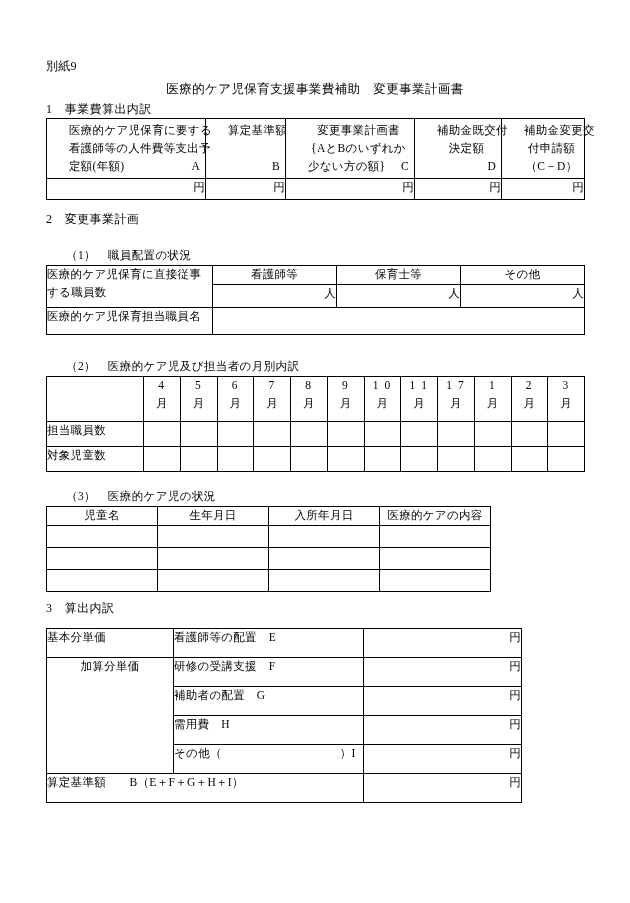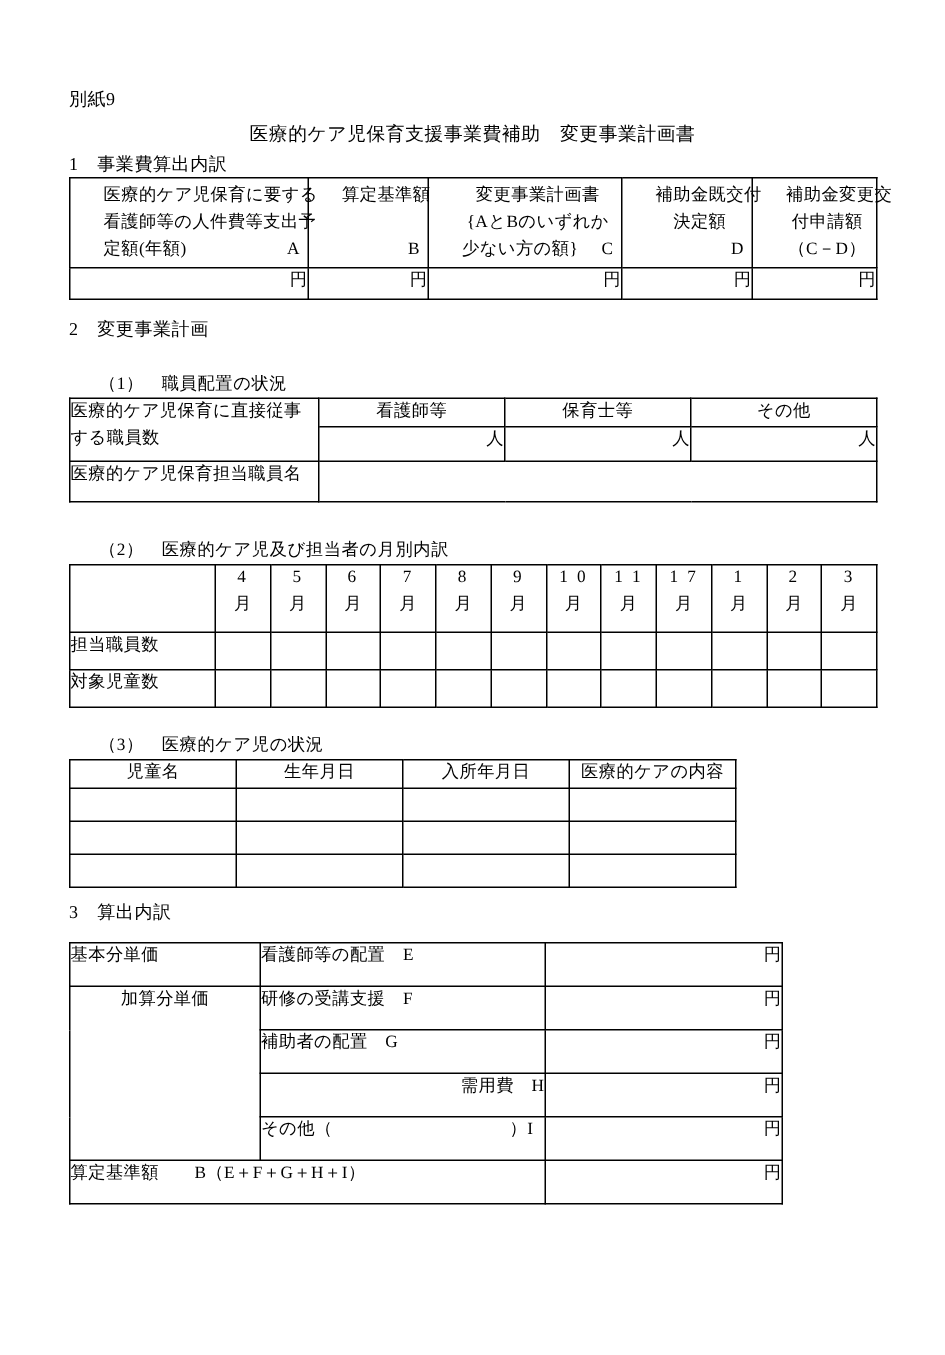--- a/index.html
+++ b/index.html
@@ -366,21 +366,21 @@
       <tr>
         <td rowspan="4" class="calc-label v-middle t-center">加算分単価</td>
         <td class="calc-item v-middle" style="height:28px;">研修の受講支援　F</td>
         <td class="calc-yen v-middle">円</td>
       </tr>
       <tr>
         <td class="calc-item v-middle" style="height:28px;">補助者の配置　G</td>
         <td class="calc-yen v-middle">円</td>
       </tr>
       <tr>
-        <td class="calc-item v-middle" style="height:28px;text-align:right;">需用費　H</td>
+        <td class="calc-item v-middle" style="height:28px;">需用費　H</td>
         <td class="calc-yen v-middle">円</td>
       </tr>
       <tr>
         <td class="calc-item v-middle" style="height:28px;">その他（　　　　　　　　　　）I</td>
         <td class="calc-yen v-middle">円</td>
       </tr>
       <tr>
         <td colspan="2" class="calc-label v-middle nowrap" style="height:28px;">算定基準額　　B（E＋F＋G＋H＋I）</td>
         <td class="calc-yen v-middle">円</td>
       </tr>

